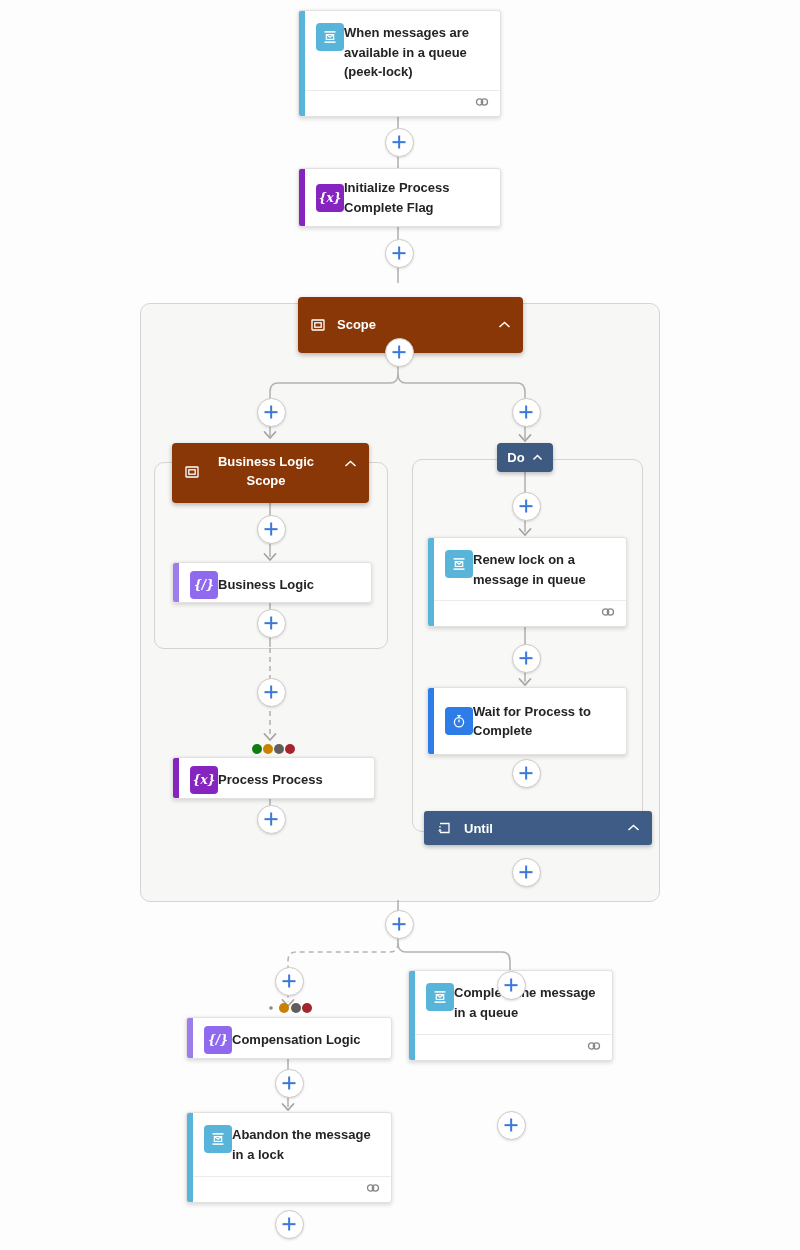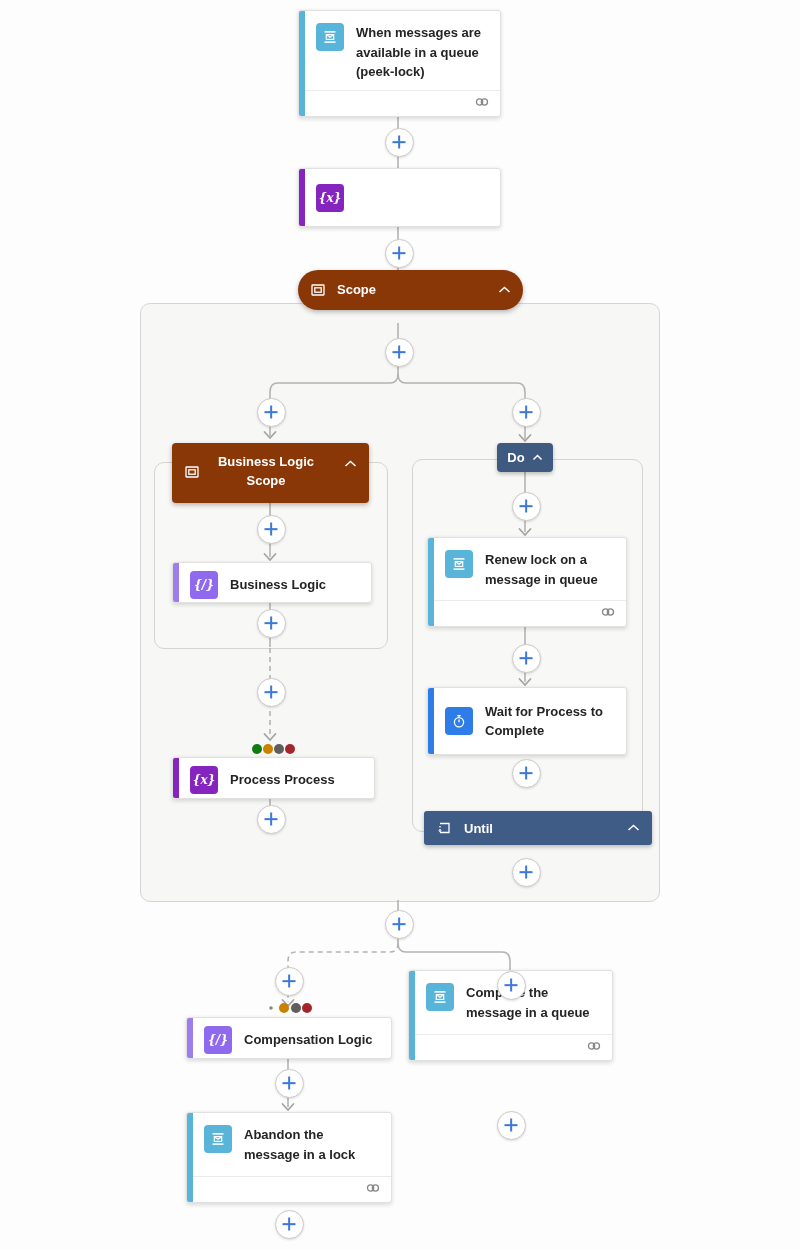--- a/index.html
+++ b/index.html
@@ -9,21 +9,21 @@
   .group-box{position:absolute;border:1px solid #d6d4d2;border-radius:10px;background:#f7f7f6;}
   .group-box.inner{background:#f8f8f7;}
 
   
   svg.wires{position:absolute;left:0;top:0;z-index:2;pointer-events:none;}
 
   
   .card{position:absolute;background:#fff;border:1px solid #e3e1df;border-radius:3px;
         box-shadow:0 1.6px 4px rgba(0,0,0,.14);display:flex;flex-direction:column;z-index:3;}
   .accent{position:absolute;left:0;top:0;bottom:0;width:6px;border-radius:2px 0 0 2px;}
-  .card-body{display:flex;align-items:center;gap:12px;padding:8px 10px 8px 17px;flex:1;}
+  .card-body{display:flex;align-items:center;padding:8px 10px 8px 17px;flex:1;}
   .card-body.top{align-items:flex-start;padding-top:12px;}
   .node-icon{width:28px;height:28px;border-radius:4px;flex:none;display:flex;align-items:center;
              justify-content:center;color:#fff;}
   .node-icon .glyph{font-family:"DejaVu Serif",serif;font-style:italic;font-size:12px;font-weight:700;}
   .card-title{font-size:13px;font-weight:600;color:#242424;line-height:1.5;}
   .card-footer{border-top:1px solid #ecebe9;height:25px;display:flex;align-items:center;
                justify-content:flex-end;padding:0 10px;}
 
   
   .scope-header{position:absolute;background:#8a3707;border-radius:4px;color:#fff;display:flex;
@@ -116,24 +116,25 @@
       </span>
     </div>
   </div>
 
   <div class="card" style="left:298px;top:168px;width:201px;height:57px;">
     <span class="accent" style="background:#8624c0;"></span>
     <div class="card-body">
       <span class="node-icon" style="background:#8624c0;">
         <span class="glyph">{x}</span>
       </span>
-    </div>
-  </div>
-
-  <div class="scope-header" style="left:298px;top:270px;width:201px;height:40px;border-radius:20px;">
+      <span class="card-title">Initialize Process Complete Flag</span>
+    </div>
+  </div>
+
+  <div class="scope-header" style="left:298px;top:297px;width:201px;height:56px;">
     <span style="display:flex;">
       <svg width="16" height="16" viewBox="0 0 16 16" fill="none" stroke="#fff" stroke-width="1.3">
         <rect x="2" y="3" width="12" height="10" rx="0.5"></rect>
           <rect x="4.8" y="5.8" width="6.4" height="4.4"></rect>
       </svg>
     </span>
     <span>Scope</span>
     <span class="chev-right" style="display:flex;">
       <svg width="13" height="8" viewBox="0 0 13 8" fill="none" stroke="#fff" stroke-width="1.5">
         <path d="M1.5 6 L6.5 1.5 L11.5 6"></path>

